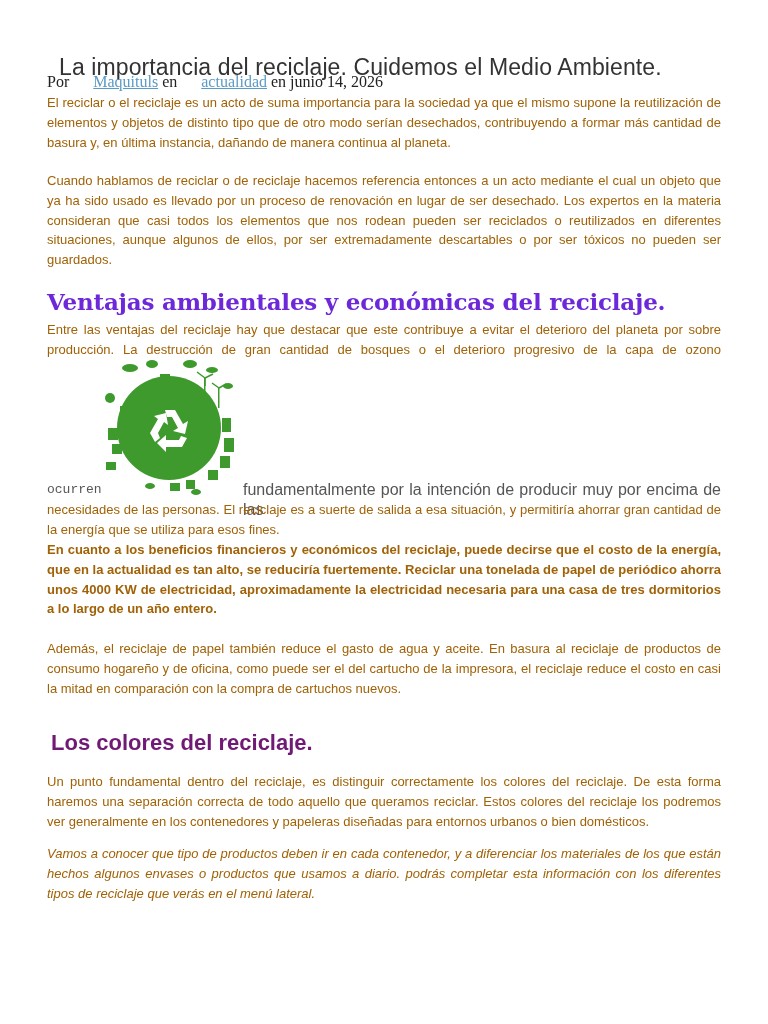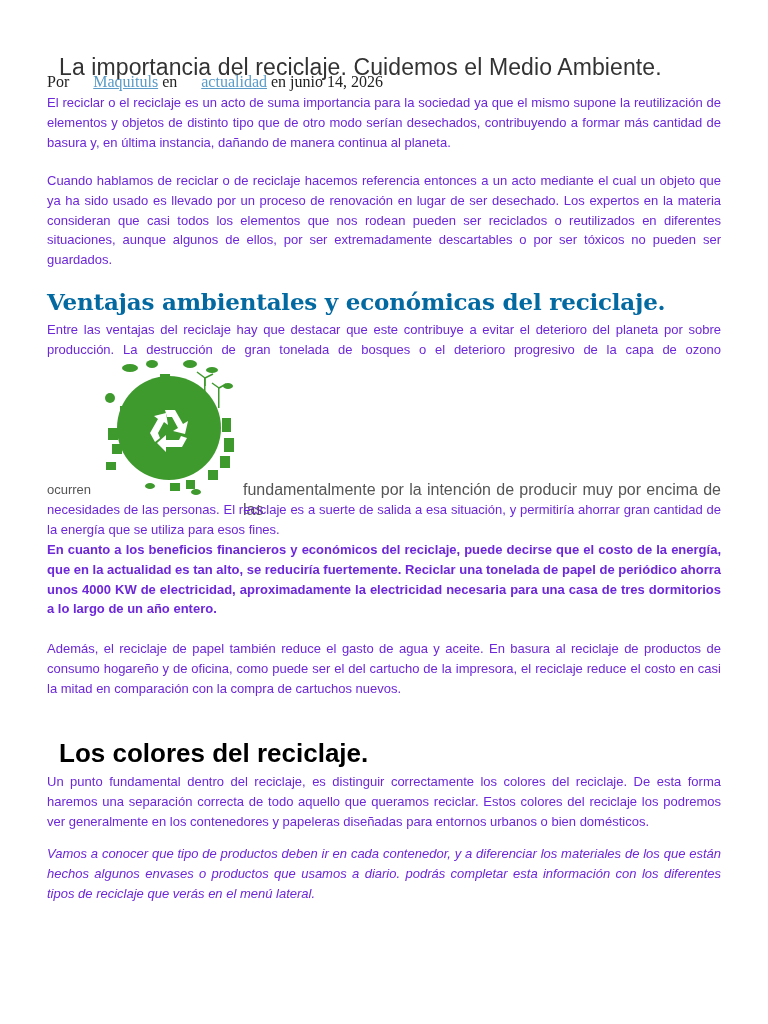--- a/index.html
+++ b/index.html
@@ -46,58 +46,58 @@
       margin-left: 20px;
     }
     .para {
       position: absolute;
       left: 0;
       width: 674px;
       margin: 0;
       font-family: "Liberation Sans", sans-serif;
       font-size: 13px;
       line-height: 19.8px;
-      color: #6d28d9;
+      color: #a16207;
       text-align: justify;
     }
     .h2-serif {
       position: absolute;
       top: 288px;
       left: 0;
       margin: 0;
       font-family: "DejaVu Serif", serif;
       font-size: 23px;
       font-weight: bold;
-      color: #0369a1;
+      color: #6d28d9;
       white-space: nowrap;
       letter-spacing: -0.2px;
     }
     .h2-sans {
       position: absolute;
       top: 726px;
       left: 0;
-      margin: 12px;
+      margin: 4px;
       font-family: "Liberation Sans", sans-serif;
-      font-size: 26px;
+      font-size: 22px;
       font-weight: bold;
-      color: #000000;
+      color: #701a75;
       white-space: nowrap;
     }
     .figure {
       position: absolute;
       left: 53px;
       top: 358px;
       width: 138px;
       height: 138px;
     }
     .inline-left {
       position: absolute;
       left: 0;
       top: 480px;
-      font-family: Liberation Sans, sans-serif;
+      font-family: Liberation Mono, monospace;
       font-size: 13px;
       line-height: 19.8px;
       color: #555555;
     }
     .inline-right {
       position: absolute;
       left: 196px;
       top: 480px;
       width: 478px;
       font-family: "Liberation Sans", sans-serif;
@@ -123,21 +123,21 @@
     <a href="#">actualidad</a>
     <span>en junio 14, 2026</span>
   </div>
 
   <p class="para" style="top:93px;">El reciclar o el reciclaje es un acto de suma importancia para la sociedad ya que el mismo supone la reutilización de elementos y objetos de distinto tipo que de otro modo serían desechados, contribuyendo a formar más cantidad de basura y, en última instancia, dañando de manera continua al planeta.</p>
 
   <p class="para" style="top:171px;">Cuando hablamos de reciclar o de reciclaje hacemos referencia entonces a un acto mediante el cual un objeto que ya ha sido usado es llevado por un proceso de renovación en lugar de ser desechado. Los expertos en la materia consideran que casi todos los elementos que nos rodean pueden ser reciclados o reutilizados en diferentes situaciones, aunque algunos de ellos, por ser extremadamente descartables o por ser tóxicos no pueden ser guardados.</p>
 
   <h2 class="h2-serif">Ventajas ambientales y económicas del reciclaje.</h2>
 
-  <p class="para justify-last" style="top:320px;">Entre las ventajas del reciclaje hay que destacar que este contribuye a evitar el deterioro del planeta por sobre producción. La destrucción de gran tonelada de bosques o el deterioro progresivo de la capa de ozono</p>
+  <p class="para justify-last" style="top:320px;">Entre las ventajas del reciclaje hay que destacar que este contribuye a evitar el deterioro del planeta por sobre producción. La destrucción de gran cantidad de bosques o el deterioro progresivo de la capa de ozono</p>
 
   <div class="figure">
     <svg width="138" height="138" viewBox="0 0 138 138">
 
       <g fill="#3f9a2e">
 
         <ellipse cx="30" cy="10" rx="8" ry="4"></ellipse>
         <ellipse cx="52" cy="6" rx="6" ry="4"></ellipse>
         <ellipse cx="90" cy="6" rx="7" ry="4"></ellipse>
         <ellipse cx="112" cy="12" rx="6" ry="3"></ellipse>

